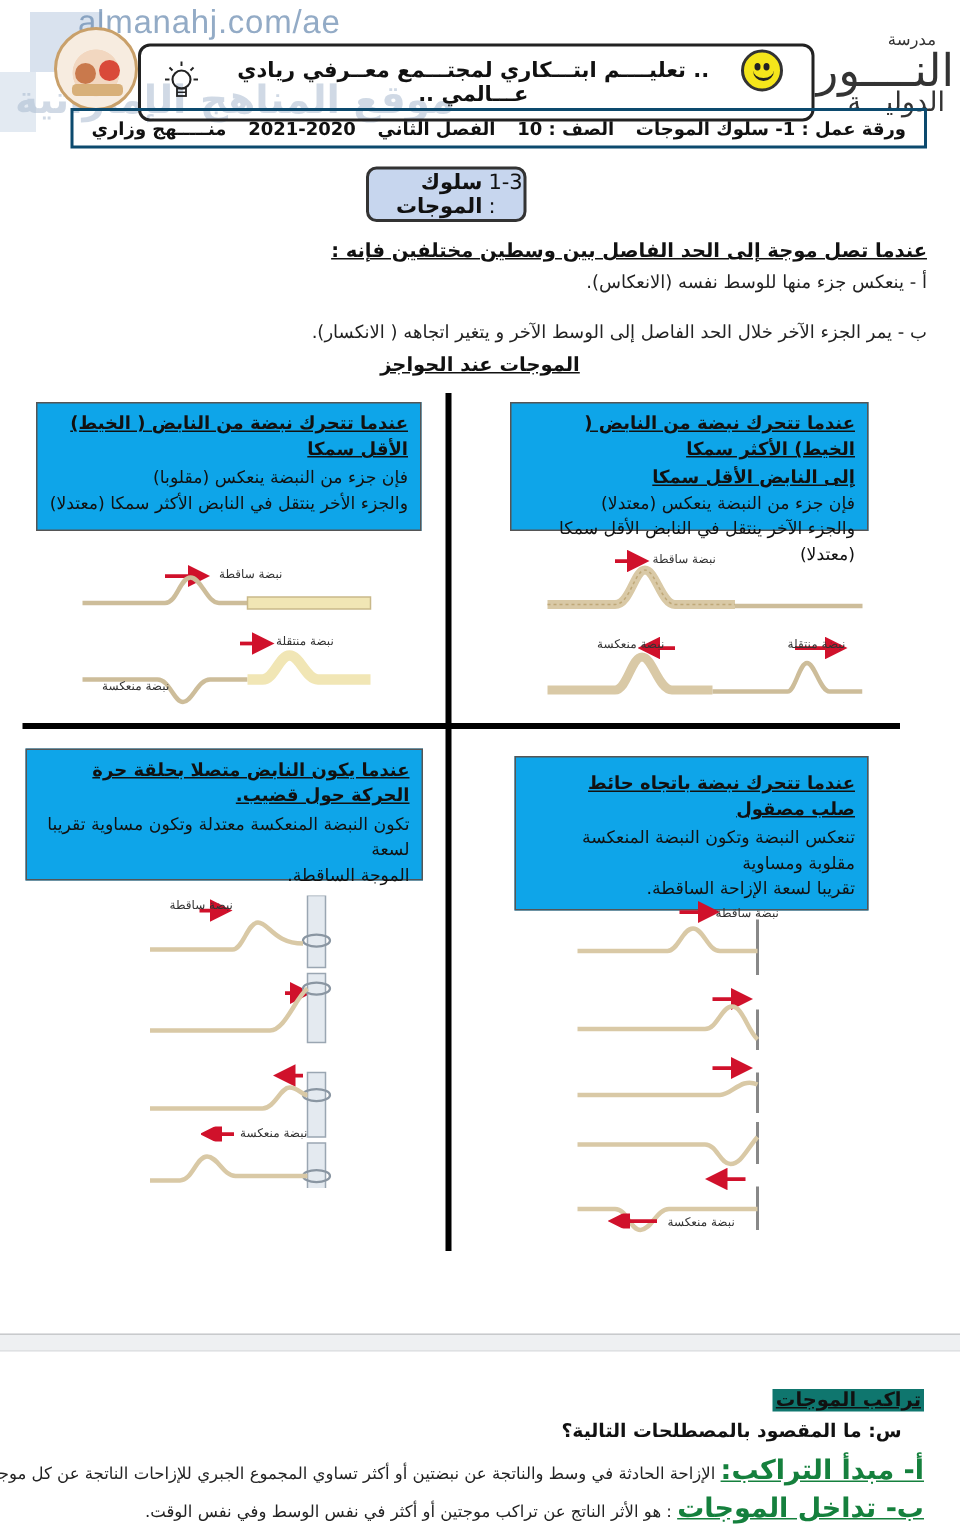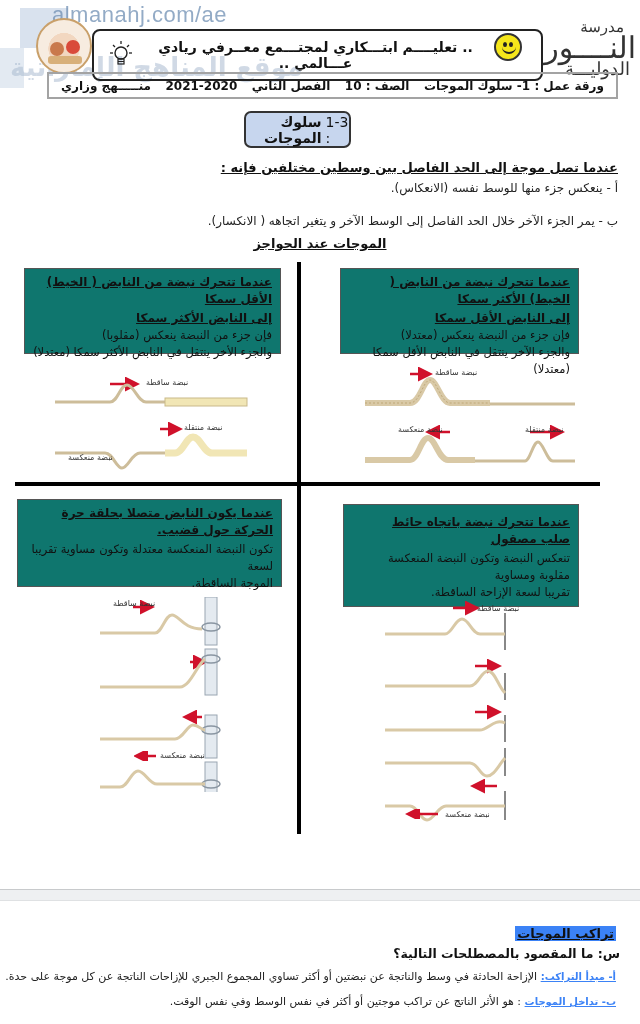--- a/index.html
+++ b/index.html
@@ -22,60 +22,60 @@
   .slogan-box { left: 92px; top: 29px; width: 451px; height: 52px; border: 2px solid #222; border-radius: 8px; display: flex; align-items: center; padding: 0 12px; }
   .slogan-text { flex: 1; text-align: center; font-size: 14px; font-weight: bold; direction: rtl; }
   .bulb-icon { width: 30px; height: 30px; }
   .smiley-icon { left: 494px; top: 33px; width: 28px; height: 28px; border-radius: 50%; background: #f5e61b; border: 2px solid #333; }
   .smiley-icon::before, .smiley-icon::after { content: ""; position: absolute; top: 7px; width: 4px; height: 5px; background: #222; border-radius: 50%; }
   .smiley-icon::before { left: 7px; } .smiley-icon::after { right: 7px; }
   .smiley-mouth { position: absolute; left: 6px; top: 10px; width: 14px; height: 9px; border-bottom: 2.5px solid #222; border-radius: 0 0 10px 10px; }
 
   .school-name { right: 4px; top: 18px; width: 90px; font-size: 18px; line-height: 18px; color: #333; direction: rtl; text-align: right; font-family: "DejaVu Serif", serif; }
   .school-name span { display: block; }
-  .school-name .n1 { font-size: 15px; padding-right: 12px; }
+  .school-name .n1 { font-size: 11px; padding-right: 12px; }
   .school-name .n2 { font-size: 30px; line-height: 24px; }
   .school-name .n3 { font-size: 18px; padding-right: 6px; }
 
-  .info-bar { left: 47px; top: 72px; width: 571px; height: 27px; border: 2px solid #a3a3a3; display: flex; flex-direction: row-reverse; justify-content: space-between; align-items: center; padding: 0 12px; font-size: 12px; font-weight: bold; direction: rtl; }
+  .info-bar { left: 47px; top: 72px; width: 571px; height: 27px; border: 2px solid #0c4a6e; display: flex; flex-direction: row-reverse; justify-content: space-between; align-items: center; padding: 0 12px; font-size: 12px; font-weight: bold; direction: rtl; }
   .info-bar span { white-space: nowrap; }
 
   
   .section-badge { left: 244px; top: 111px; width: 107px; height: 37px; border: 2px solid #333; border-radius: 7px; background: #c7d6ee; display: flex; align-items: center; justify-content: center; font-size: 14px; font-weight: bold; direction: rtl; gap: 4px; }
 
   .intro-title { right: 22px; top: 160px; font-size: 13px; font-weight: bold; text-decoration: underline; direction: rtl; }
   .intro-line { right: 22px; font-size: 12px; direction: rtl; color: #222; }
 
   .barriers-title { left: 0; width: 640px; top: 236px; text-align: center; font-size: 13px; font-weight: bold; text-decoration: underline; direction: rtl; }
 
   
   .vdiv { left: 297px; top: 262px; width: 4px; height: 572px; background: #000; }
   .hdiv { left: 15px; top: 482px; width: 585px; height: 4px; background: #000; }
 
   
-  .box { border: 1.5px solid #555; background: #0f766e; direction: rtl; text-align: right; padding: 5px 8px; font-size: 11.5px; line-height: 17px; }
+  .box { border: 1.5px solid #555; background: #0ea5e9; direction: rtl; text-align: right; padding: 5px 8px; font-size: 11.5px; line-height: 17px; }
   .box .bt { font-weight: bold; text-decoration: underline; font-size: 12px; display: block; margin-bottom: 2px; }
   .box .bt2 { font-weight: bold; text-decoration: underline; font-size: 12px; display: block; }
 
   .box-tl { left: 24px; top: 268px; width: 257px; height: 86px; }
   .box-tr { left: 340px; top: 268px; width: 239px; height: 86px; }
   .box-bl { left: 17px; top: 499px; width: 265px; height: 88px; }
   .box-br { left: 343px; top: 504px; width: 236px; height: 103px; padding-left: 28px; }
 
   .diagram { }
   .fig-label { font-size: 8px; color: #333; direction: rtl; white-space: nowrap; }
 
   
   .page-gap { left: 0; top: 889px; width: 640px; height: 12px; background: #eef0f2; border-top: 1px solid #c8cacc; border-bottom: 1px solid #dfe1e3; }
 
   
-  .sup-title { right: 24px; top: 926px; font-size: 13px; font-weight: bold; background: #3b82f6; padding: 0 2px; direction: rtl; text-decoration: underline; }
-  .sup-question { right: 20px; top: 946px; font-size: 12.5px; font-weight: bold; direction: rtl; }
+  .sup-title { right: 24px; top: 926px; font-size: 13px; font-weight: bold; background: #0f766e; padding: 0 2px; direction: rtl; text-decoration: underline; }
+  .sup-question { right: 39px; top: 946px; font-size: 12.5px; font-weight: bold; direction: rtl; }
   .sup-def { right: 24px; font-size: 11px; direction: rtl; white-space: nowrap; color: #222; }
-  .sup-def b { font-size: 10px; text-decoration: underline; color: #3b82f6; }
+  .sup-def b { font-size: 18px; text-decoration: underline; color: #15803d; }
 </style>
 </head>
 <body>
 
 <div class="abs wm-block"></div>
 <div class="abs wm-block2"></div>
 <div class="abs wm-url">almanahj.com/ae</div>
 <div class="abs wm-arabic">موقع المناهج الإماراتية</div>
 
 <div class="abs school-logo">
@@ -132,21 +132,20 @@
 
 <div class="abs box box-tr">
   <span class="bt">عندما تتحرك نبضة من النابض ( الخيط) الأكثر سمكا</span>
   <span class="bt2">إلى النابض الأقل سمكا</span>
   <div>فإن جزء من النبضة ينعكس (معتدلا)</div>
   <div>والجزء الآخر ينتقل في النابض الأقل سمكا (معتدلا)</div>
 </div>
 
 <div class="abs box box-tl">
   <span class="bt">عندما تتحرك نبضة من النابض ( الخيط) الأقل سمكا</span>
-  <span class="bt2">إلى النابض الأكثر سمكا</span>
   <div>فإن جزء من النبضة ينعكس (مقلوبا)</div>
   <div>والجزء الأخر ينتقل في النابض الأكثر سمكا (معتدلا)</div>
 </div>
 
 <svg class="abs diagram" style="left:355px;top:362px" width="220" height="110">
   <defs>
     <marker id="arr" markerWidth="6" markerHeight="6" refX="4" refY="3" orient="auto">
         <path d="M0,0 L6,3 L0,6 z" fill="#d0112b"></path>
       </marker>
   </defs>

